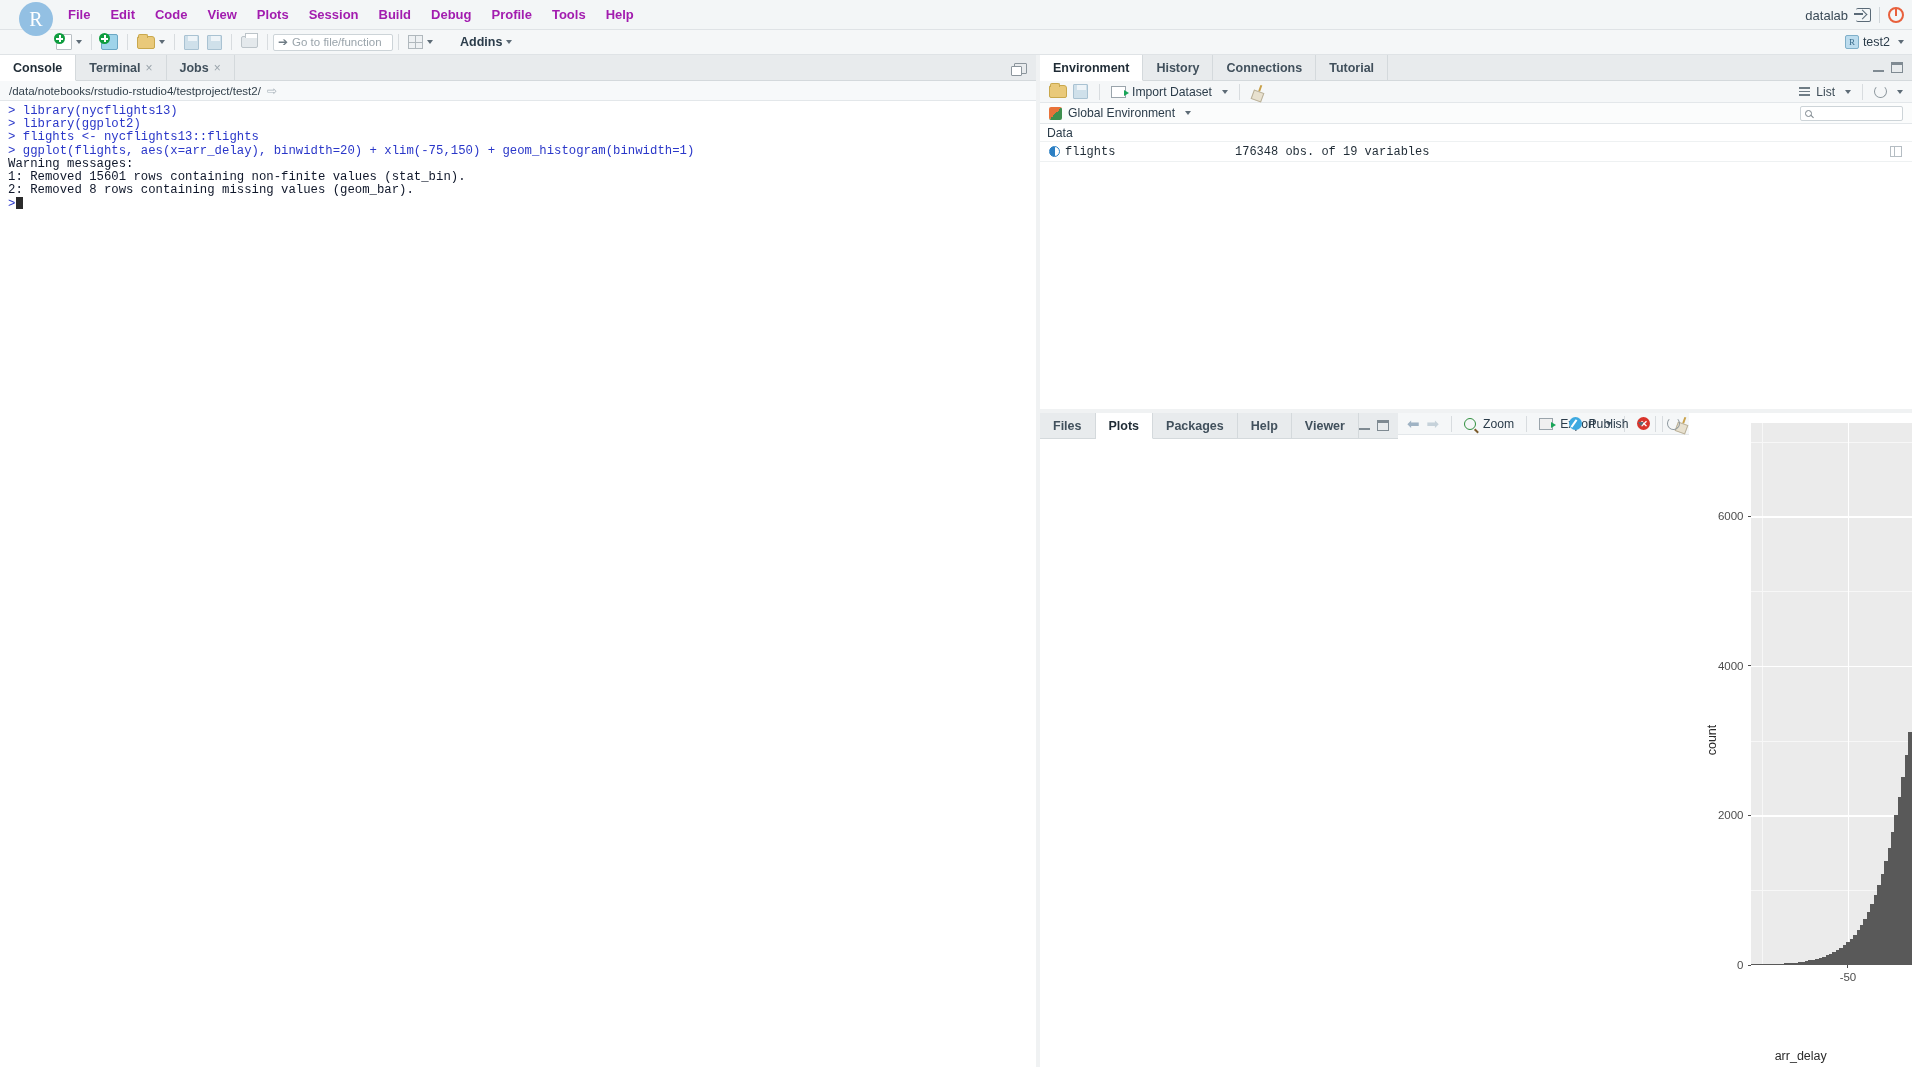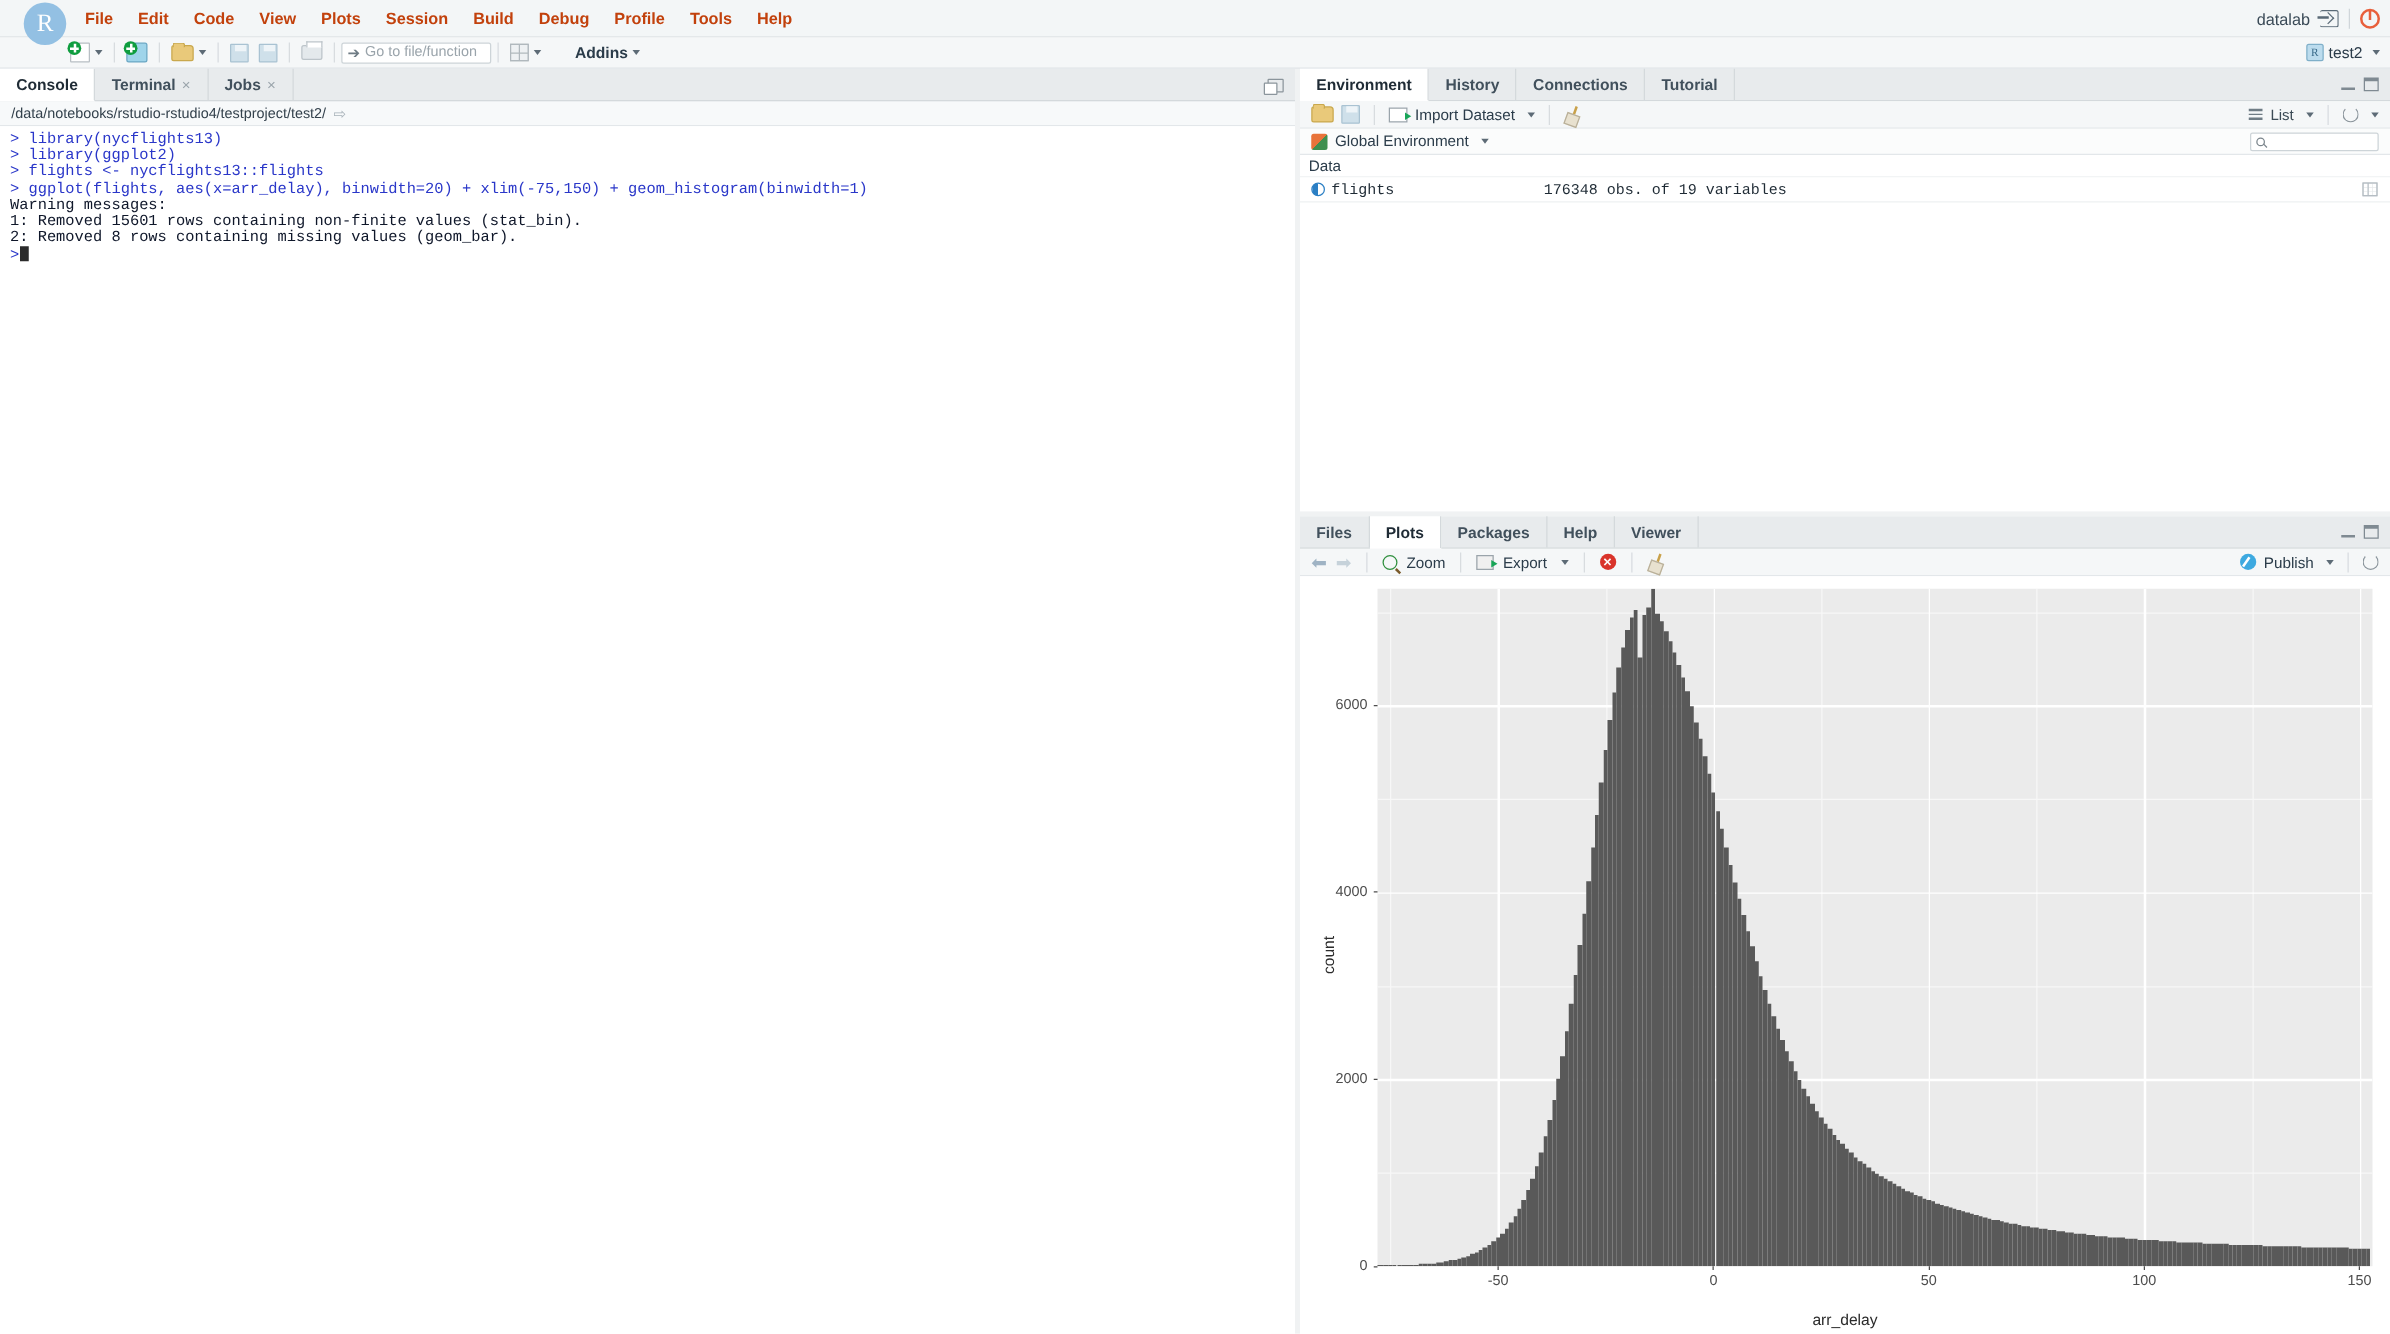--- a/index.html
+++ b/index.html
@@ -31,21 +31,21 @@
     font-family: "Liberation Serif", serif;
     font-size: 20px;
     margin-left: 9px; margin-right: 12px;
     position: absolute; left: 10px; top: 2px;
     z-index: 5;
   }
   .menu-items { display: flex; align-items: center; margin-left: 54px; }
   .menu-item {
     padding: 3px 10px;
     font-size: 13px;
-    color: #c2410c;
+    color: #a21caf;
     font-weight: 600;
     cursor: default;
   }
   .menubar-right {
     position: absolute; right: 8px; top: 0; height: 30px;
     display: flex; align-items: center; gap: 8px;
     font-size: 13px; color: #3a4a57;
   }
   .signout-icon {
     width: 15px; height: 14px; border: 1.6px solid #5a6a77;
@@ -209,21 +209,21 @@
     border-bottom:1px solid #eef1f2;background:#fff;position:relative;
   }
   .env-row-name{width:195px;display:flex;align-items:center;gap:5px;padding-left:9px;font-family:"Liberation Mono",monospace;font-size:12px;color:#1f2b35;}
   .icon-dataobj{width:11px;height:11px;border-radius:50%;background:linear-gradient(90deg,#2b7fc4 0 50%,#fff 50% 100%);border:1px solid #2b7fc4;}
   .env-row-val{font-family:"Liberation Mono",monospace;font-size:12px;color:#1f2b35;}
   .icon-table-sm{position:absolute;right:10px;width:12px;height:11px;border:1px solid #b5bdc3;display:grid;grid-template-columns:1fr 1fr 1fr;grid-template-rows:1fr 1fr 1fr;gap:0.5px;background:#b5bdc3;}
   .icon-table-sm div{background:#fff;}
   .env-empty{flex:1;background:#fff;}
 
   
-  .plot-panel { flex:1; display:flex;flex-direction:column;min-height:0;}
+  .plot-panel { flex:1; display:flex;flex-direction:row;min-height:0;}
   .plot-toolbar {
     height:22px;min-height:22px;background:#f5f7f8;border-bottom:1px solid #e3e7ea;
     display:flex;align-items:center;gap:7px;padding-left:9px;position:relative;
   }
   .nav-arrow { font-size:15px; color:#9fb3c4; }
   .nav-arrow.dim { color:#c6d2da; }
   .icon-zoom{width:12px;height:12px;border:1.6px solid #2f8f3e;border-radius:50%;position:relative;}
   .icon-zoom::after{content:"";position:absolute;right:-4px;bottom:-3px;width:5px;height:1.8px;background:#7a5a2a;transform:rotate(45deg);}
   .icon-export{width:14px;height:12px;background:#f0f0f0;border:1px solid #9aa4ab;position:relative;}
   .icon-export::after{content:"";position:absolute;right:-4px;top:3px;width:0;height:0;border-left:5px solid #18a558;border-top:3px solid transparent;border-bottom:3px solid transparent;}

